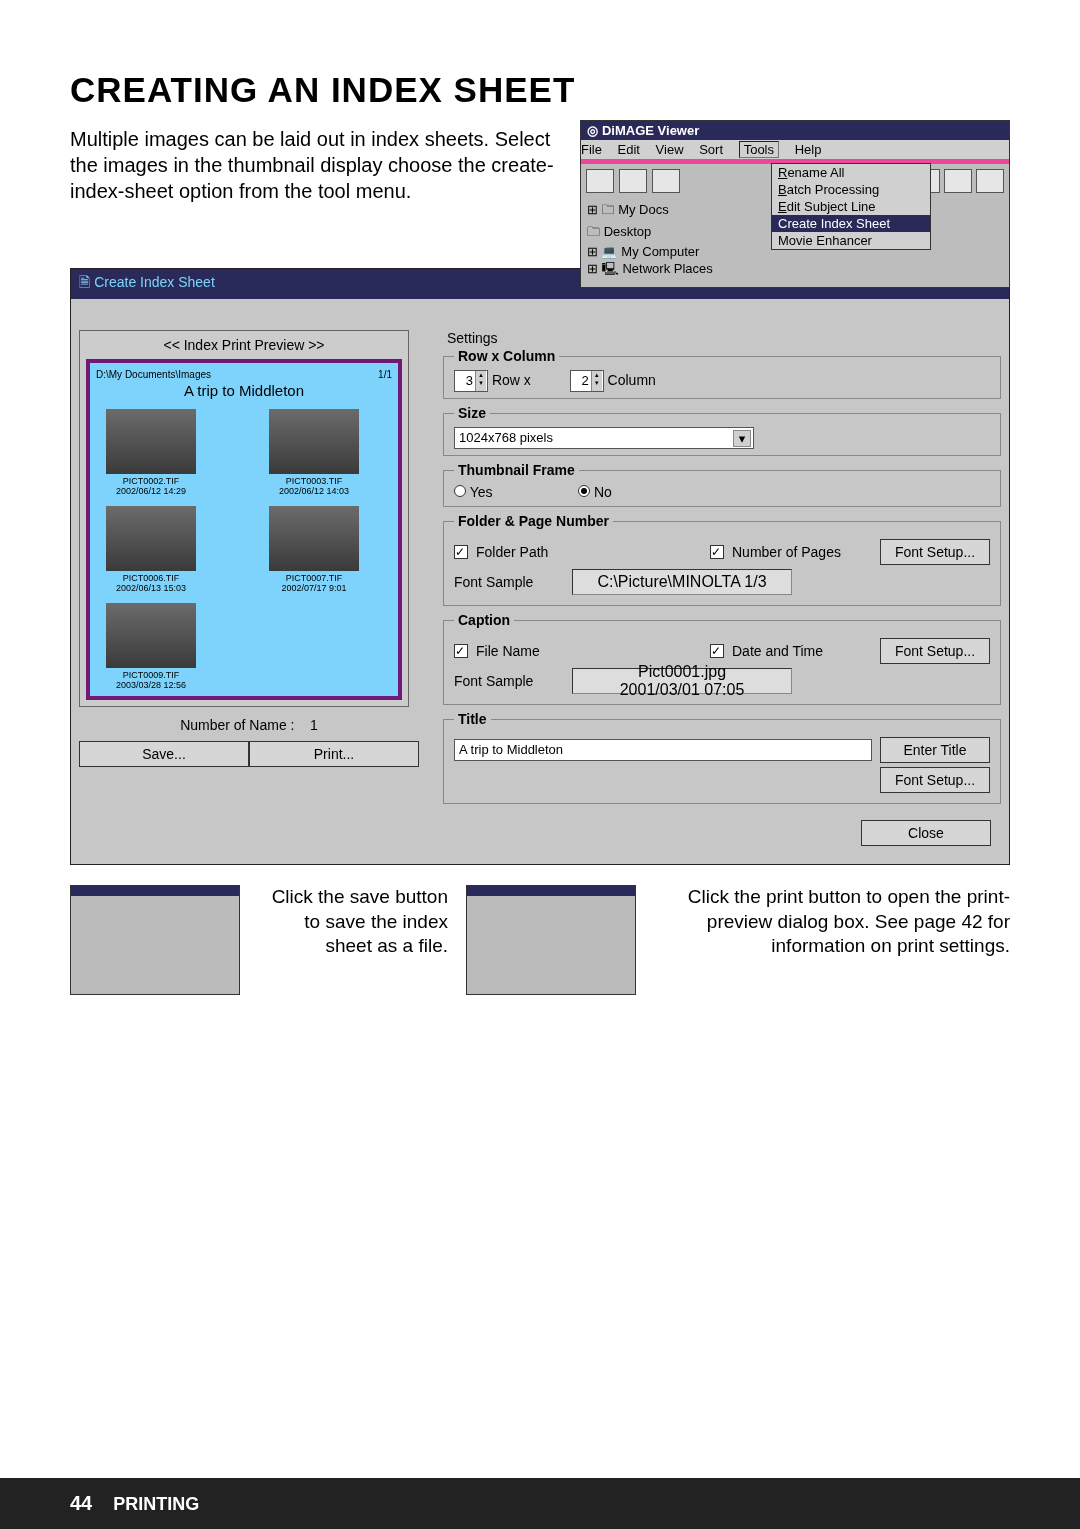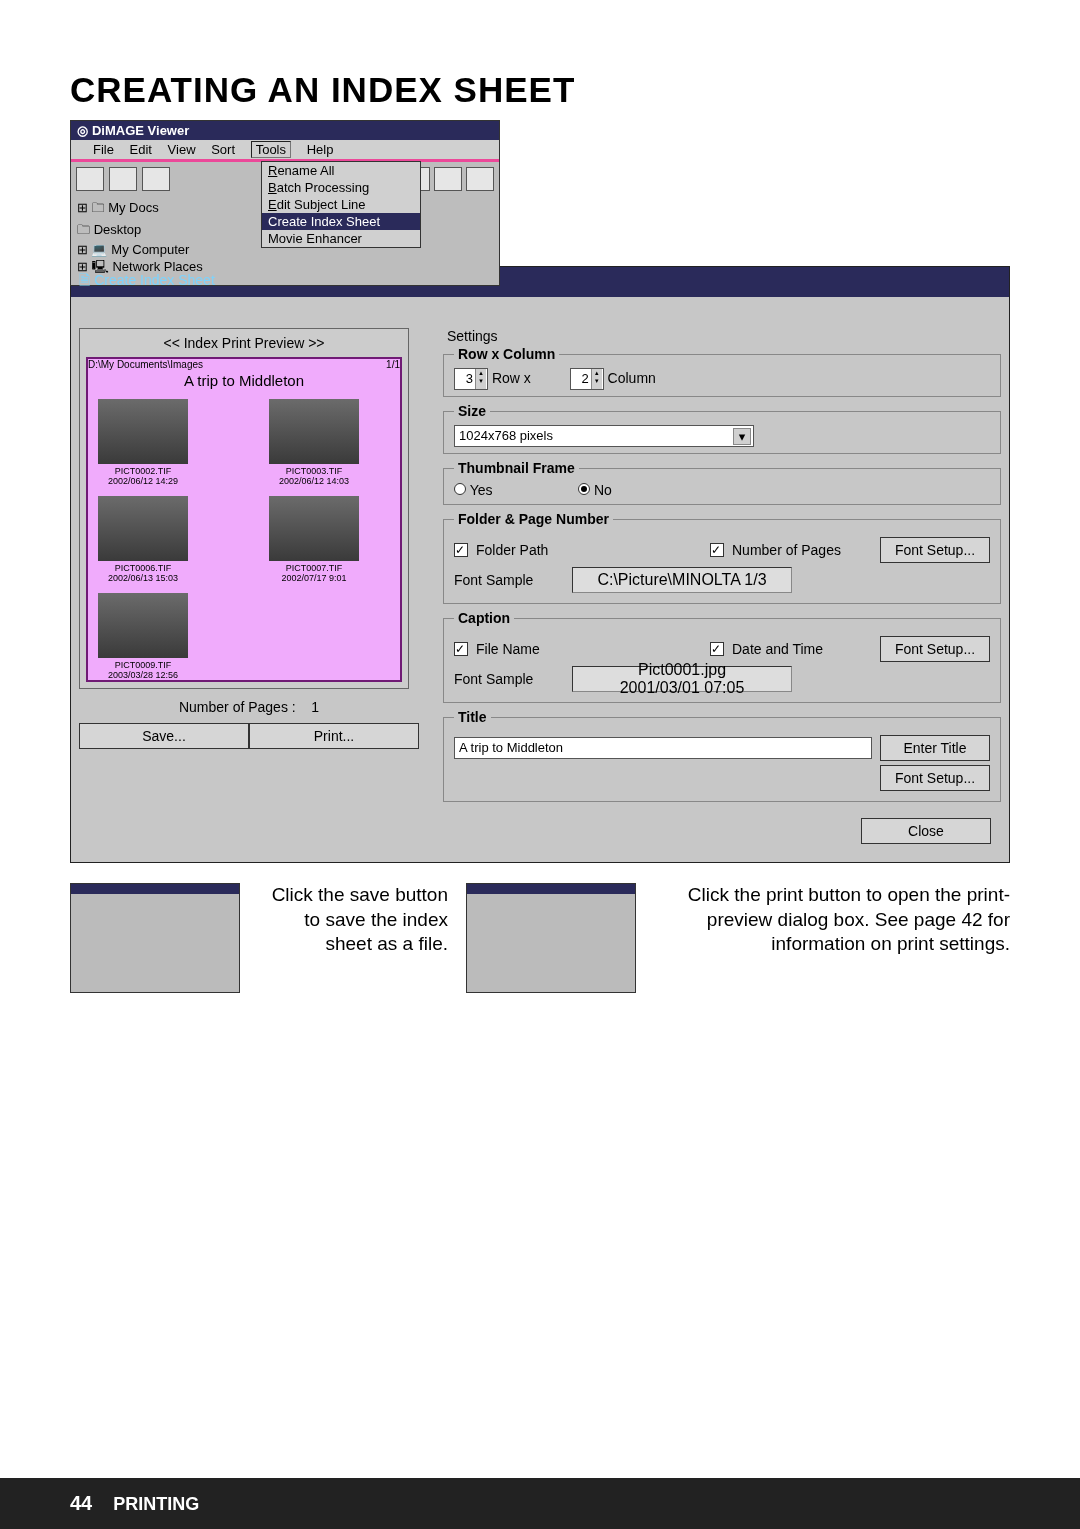--- a/index.html
+++ b/index.html
@@ -31,22 +31,22 @@
   }
   .viewer-title {
     background: #2a2a5a;
     color: #fff;
     padding: 2px 6px;
     font-weight: bold;
     font-size: 13px;
   }
   .menubar {
     background: #d0d0d0;
-    padding: 2px 22px;
-    border-bottom: 3px solid #ec4899;
+    padding: 2px 0;
+    border-bottom: 5px solid #ec4899;
   }
   .menubar span { margin-right: 12px; }
   .tools-drop {
     background: #d0d0d0;
     border: 1px solid #333;
     position: relative;
     margin-left: 190px;
     margin-top: -1px;
     width: 160px;
   }
@@ -92,22 +92,23 @@
     width: 330px;
     border: 1px solid #666;
     background: #ccc;
     padding: 6px;
     font-size: 12px;
     display: flex;
     flex-direction: column;
   }
   .preview-hdr { text-align: center; margin-bottom: 6px; font-size: 14px; }
   .preview-sheet {
-    border: 2px solid #701a75;
-    background: #f0abfc;
+    border: 4px solid #701a75;
+    background: #7dd3fc;
+    padding: 6px;
     flex: 1;
   }
   .sheet-top {
     display: flex;
     justify-content: space-between;
     font-size: 10px;
   }
   .sheet-title { text-align: center; font-size: 15px; margin: 2px 0 10px; }
   .thumb-grid { display: grid; grid-template-columns: 1fr 1fr; gap: 10px 30px; }
   .thumb {
@@ -228,20 +229,21 @@
     font-weight: bold;
   }
   .footer .pg { font-size: 20px; margin-right: 16px; }
 </style>
 </head>
 <body>
 
 <h1 class="page-title">CREATING AN INDEX SHEET</h1>
 
 <div class="intro-row">
+  <div class="intro-text">Multiple images can be laid out in index sheets. Select the images in the thumbnail display choose the create-index-sheet option from the tool menu.</div>
 
   <div class="viewer-win">
     <div class="viewer-title">◎ <span>DiMAGE Viewer</span></div>
     <div class="menubar">
       <span>File</span>
       <span>Edit</span>
       <span>View</span>
       <span>Sort</span>
       <span style="border:1px inset #777;padding:0 4px;">Tools</span>
       <span>Help</span>
@@ -313,21 +315,21 @@
               </div>
               <div class="thumb">
                 <div class="thumb-img"></div>
                 <div>PICT0009.TIF</div>
                 <div>2003/03/28 12:56</div>
               </div>
             </div>
         </div>
       </div>
       <div class="num-pages">
-        <span>Number of Pages :</span>
+        <span>Number of Name :</span>
         &nbsp;&nbsp;&nbsp;<span>1</span>
       </div>
       <div class="btn-row">
         <div class="btn half">Save...</div>
         <div class="btn half">Print...</div>
       </div>
     </div>
 
     <div class="settings">
       <div class="settings-hdr">Settings</div>

